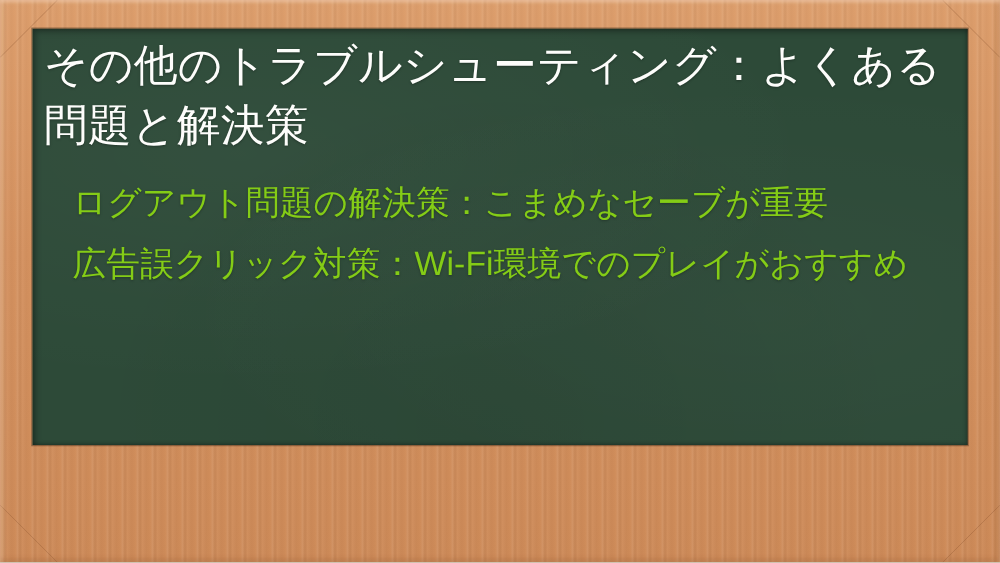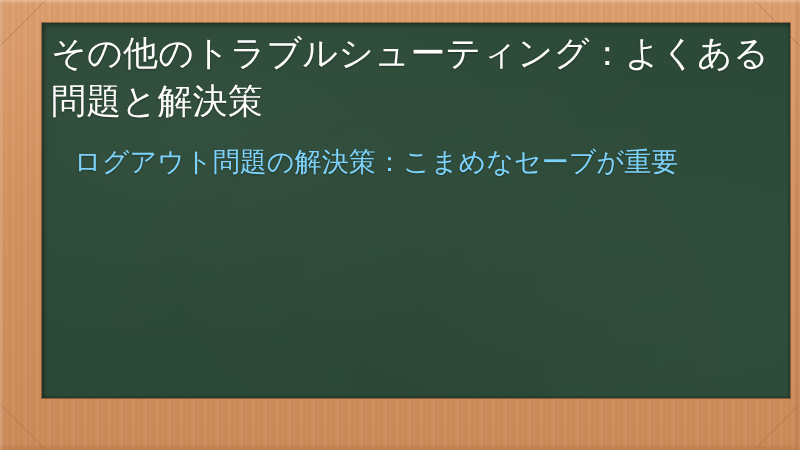--- a/index.html
+++ b/index.html
@@ -62,24 +62,24 @@
     box-shadow:
       inset 0 2px 3px rgba(255,225,200,0.45),
       inset 0 -3px 4px rgba(130,72,35,0.18),
       inset 3px 0 4px rgba(255,225,200,0.18),
       inset -3px 0 4px rgba(140,80,40,0.16);
   }
 
   
   .board {
     position: absolute;
-    left: 42px;
+    left: 26px;
     top: 23px;
     width: 748px;
-    height: 375px;
+    height: 333px;
     background: #2d4a38;
     box-shadow:
       0 0 0 1px rgba(40,24,10,0.40),
       inset 2px 2px 5px rgba(0,0,0,0.38),
       inset -1px -1px 3px rgba(0,0,0,0.22);
     overflow: hidden;
   }
   
   .board::after {
     content: "";
@@ -111,21 +111,21 @@
     white-space: pre-wrap;
   }
 
   
   .board-list {
     list-style: none;
     margin: 18px 0 0 0;
     padding: 0 4px 0 23px;
   }
   .board-list-item {
-    color: #7dd3fc;
+    color: #84cc16;
     font-size: 27px;
     line-height: 1.40;
     font-weight: 400;
     letter-spacing: 0.1px;
     margin: 0 0 12px 0;
     text-shadow: 0 1px 2px rgba(0,0,0,0.28);
   }
   .board-list-item:last-child { margin-bottom: 0; }
 
   
@@ -154,20 +154,21 @@
     <div class="frame-bevel"></div>
   </div>
 
   <div class="board">
     <div class="board-content">
 
       <h1 class="board-title">その他のトラブルシューティング：よくある問題と解決策</h1>
 
       <ul class="board-list">
         <li class="board-list-item">ログアウト問題の解決策：こまめなセーブが重要</li>
+        <li class="board-list-item">広告誤クリック対策：Wi-Fi環境でのプレイがおすすめ</li>
       </ul>
 
     </div>
 
     <div class="chalk-stick"></div>
   </div>
 
 </div>
 
 </body></html>

